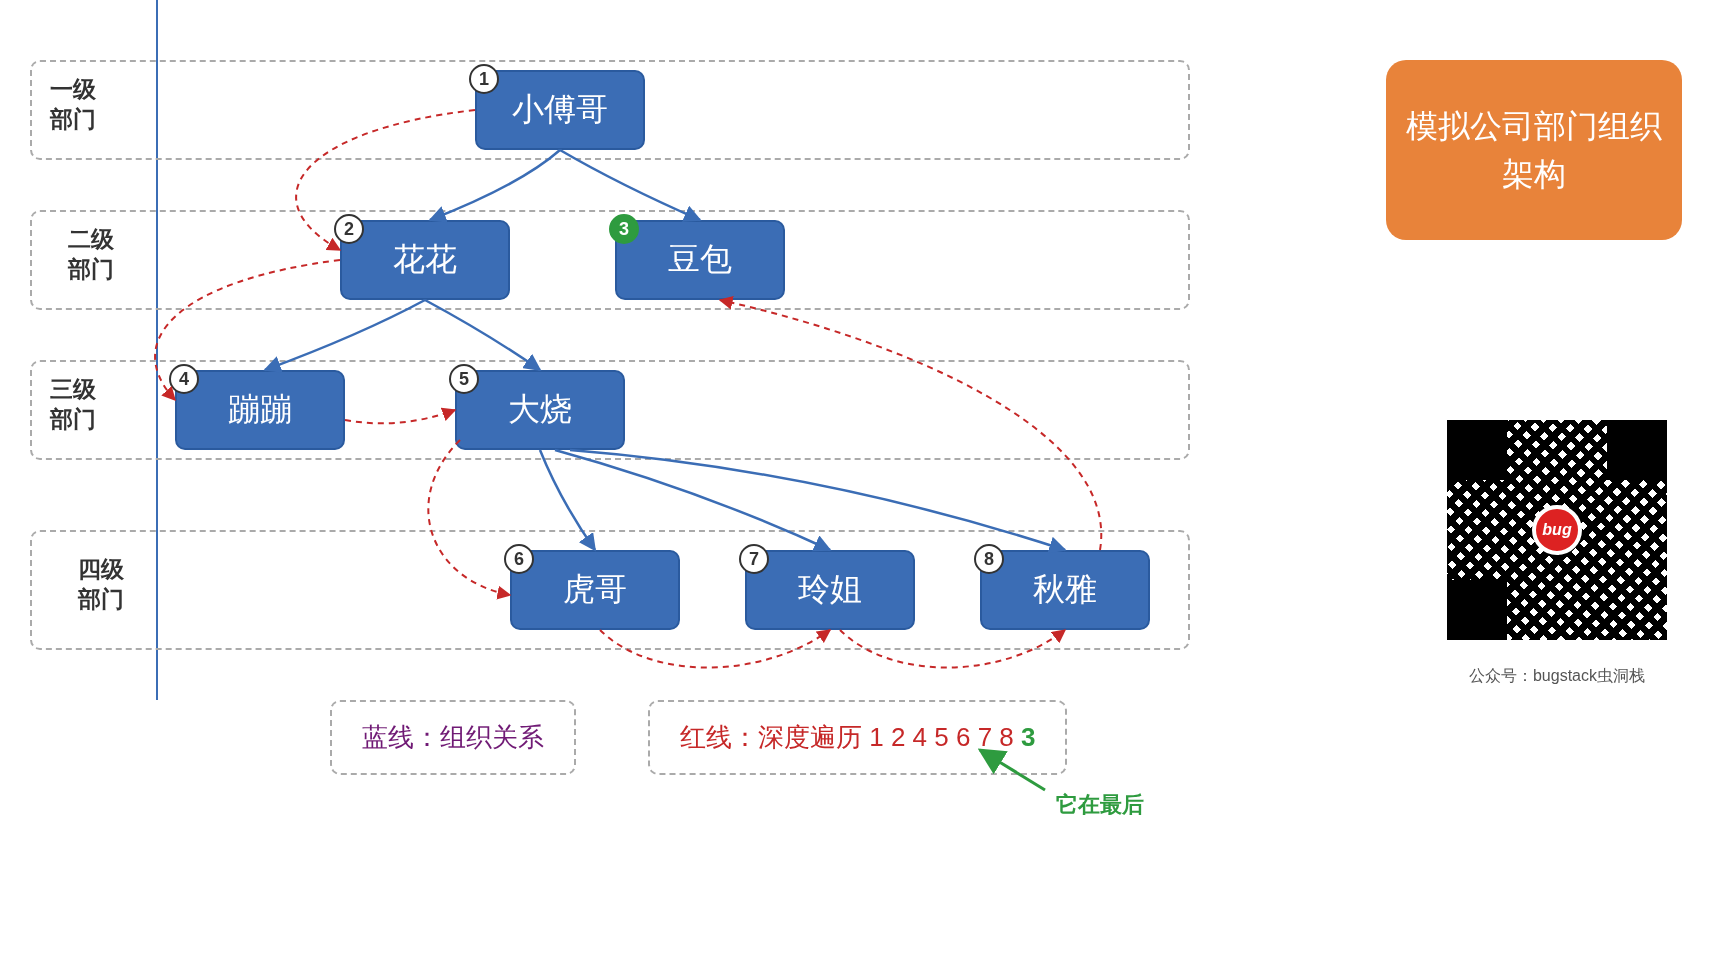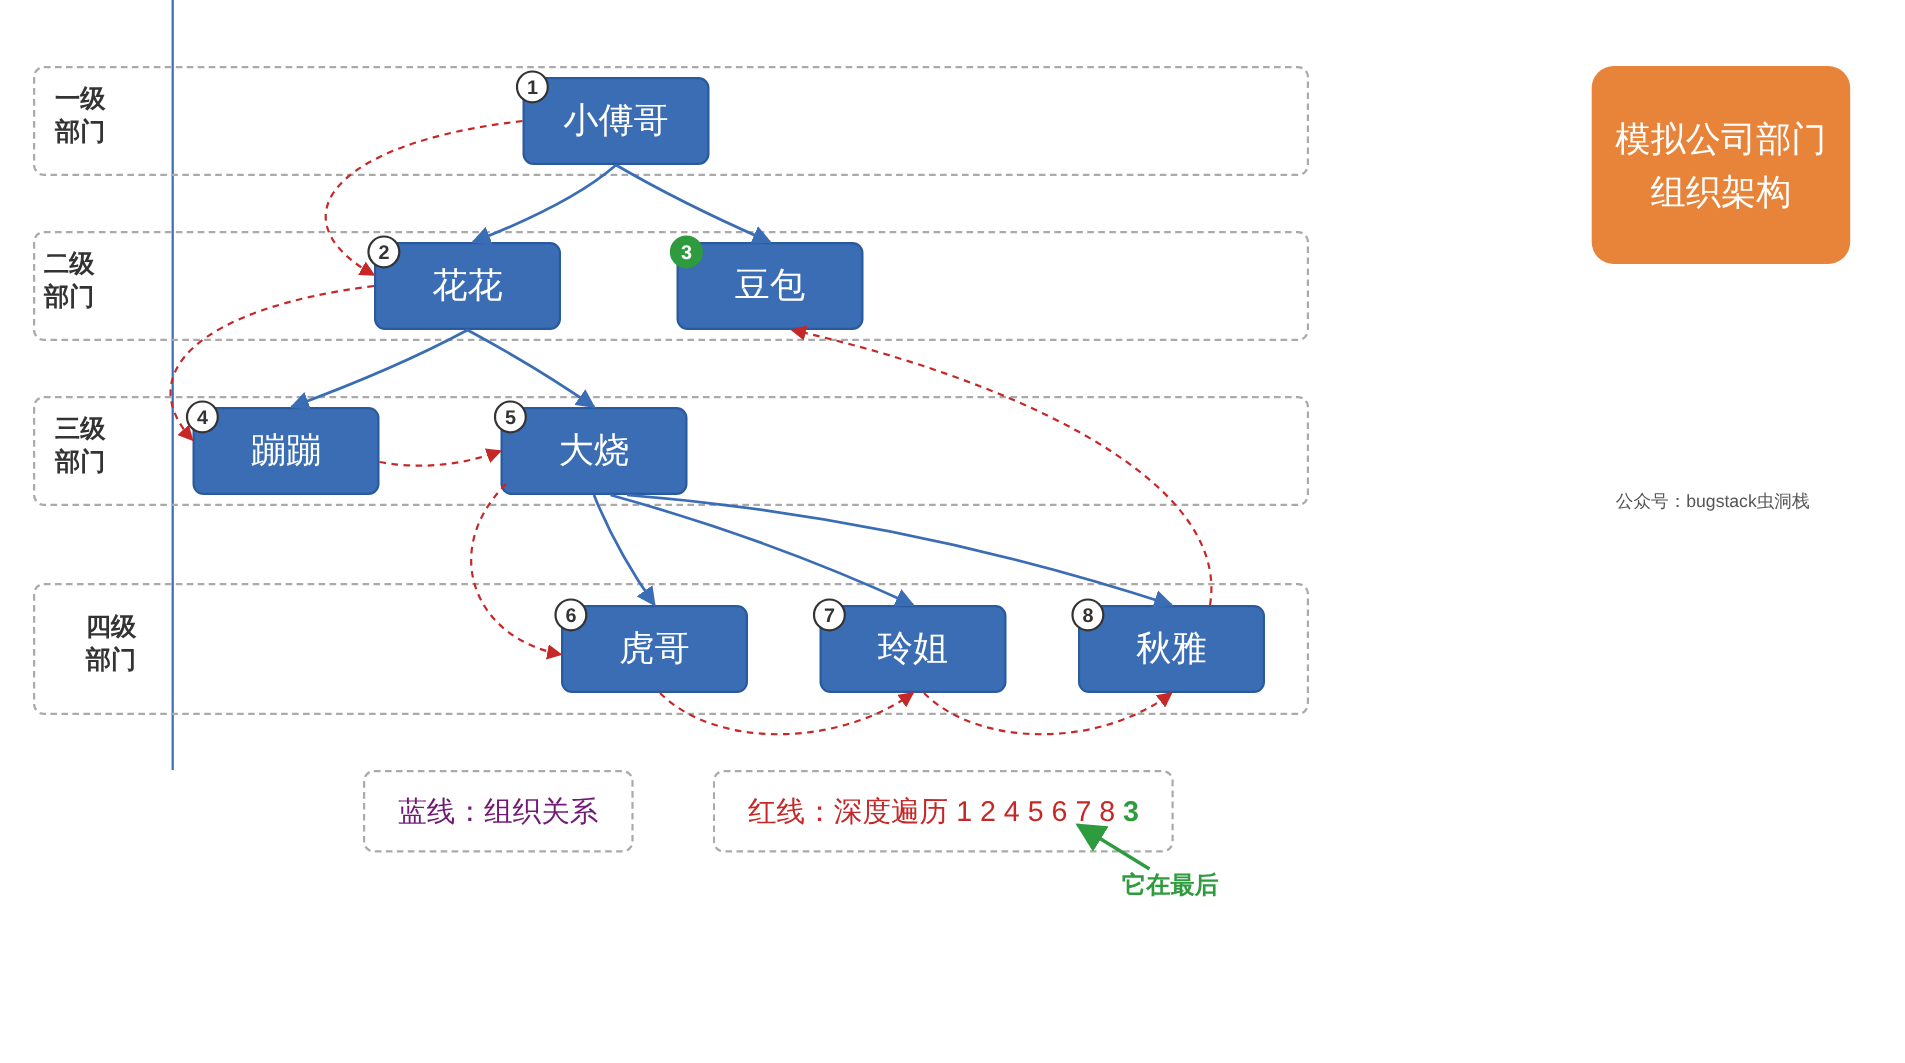--- a/index.html
+++ b/index.html
@@ -64,21 +64,21 @@
   }
   .badge.green {
     background: #2e9b3f;
     color: #fff;
     border-color: #2e9b3f;
   }
   .orange-box {
     position: absolute;
     right: 50px;
     top: 60px;
-    width: 235px;
+    width: 296px;
     height: 180px;
     background: #e8833a;
     border-radius: 20px;
     color: #fff;
     font-size: 32px;
     display: flex;
     align-items: center;
     justify-content: center;
     text-align: center;
     padding: 20px;
@@ -140,39 +140,40 @@
     font-size: 26px;
   }
   .legend-blue { color: #701a75; }
   .legend-red { color: #c62828; }
   .legend-red .green3 { color: #2e9b3f; font-weight: bold; }
   .annotation {
     position: absolute;
     color: #2e9b3f;
     font-size: 22px;
     font-weight: bold;
+    margin-left: 36px;
   }
   svg.overlay {
     position: absolute;
     left: 0; top: 0;
     width: 1732px;
     height: 966px;
     pointer-events: none;
   }
 </style>
 </head>
 <body>
 
 <div class="vline"></div>
 
 <div class="level-box" style="left:30px; top:60px; width:1160px; height:100px;"></div>
 <div class="level-label" style="left:50px; top:75px;">一级<br>部门</div>
 
 <div class="level-box" style="left:30px; top:210px; width:1160px; height:100px;"></div>
-<div class="level-label" style="left:40px; top:225px;text-align:right;">二级<br>部门</div>
+<div class="level-label" style="left:68px; top:225px;text-align:right;">二级<br>部门</div>
 
 <div class="level-box" style="left:30px; top:360px; width:1160px; height:100px;"></div>
 <div class="level-label" style="left:50px; top:375px;">三级<br>部门</div>
 
 <div class="level-box" style="left:30px; top:530px; width:1160px; height:120px;"></div>
 <div class="level-label" style="left:50px; top:555px;margin-left:28px;">四级<br>部门</div>
 
 <div class="node" style="left:475px; top:70px;">
   <span class="badge">1</span>
   <span>小傅哥</span>
@@ -202,20 +203,23 @@
   <span>玲姐</span>
 </div>
 <div class="node" style="left:980px; top:550px;">
   <span class="badge">8</span>
   <span>秋雅</span>
 </div>
 
 <div class="orange-box">模拟公司部门组织架构</div>
 
 <div class="qr-wrap">
+  <div class="qr">
+    <div class="qr-center">bug</div>
+  </div>
   <div class="qr-caption">公众号：bugstack虫洞栈</div>
 </div>
 
 <div class="legend-box legend-blue" style="left:330px; top:700px;">蓝线：组织关系</div>
 <div class="legend-box legend-red" style="left:648px; top:700px;">
   <span>红线：深度遍历 1 2 4 5 6 7 8 </span><span class="green3">3</span>
 </div>
 
 <div class="annotation" style="left:1020px; top:790px;">它在最后</div>
 

